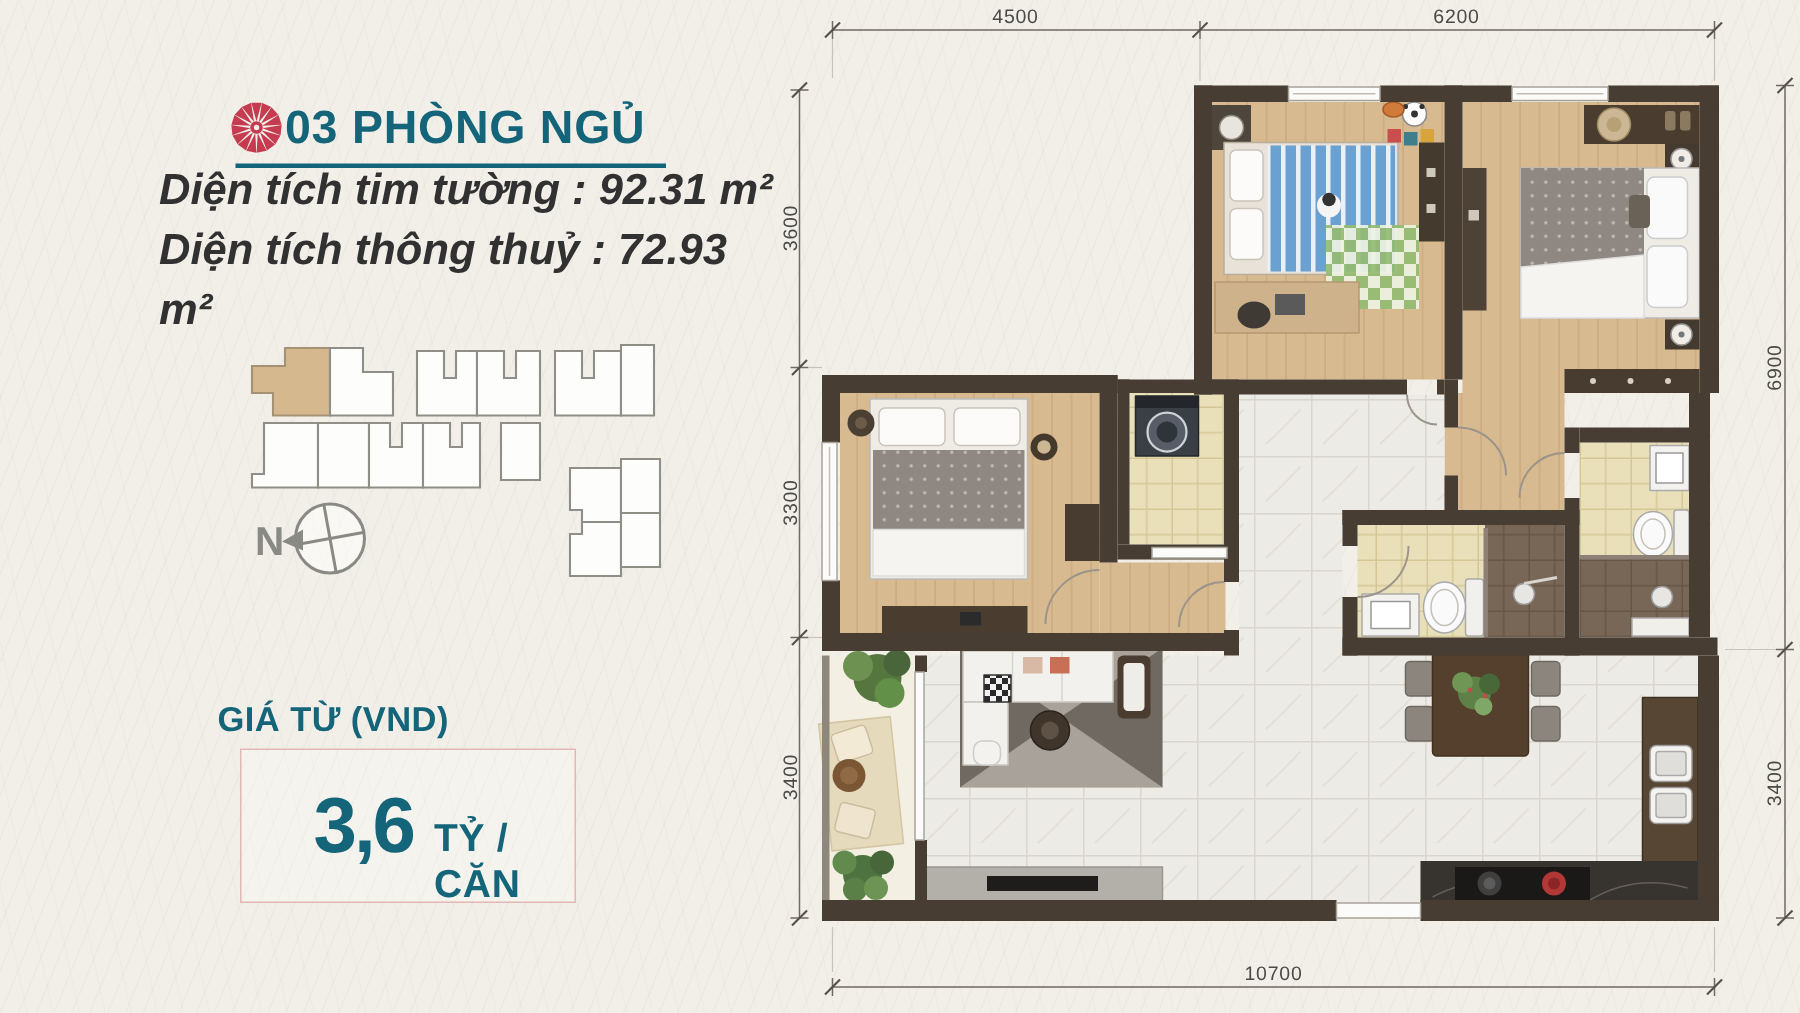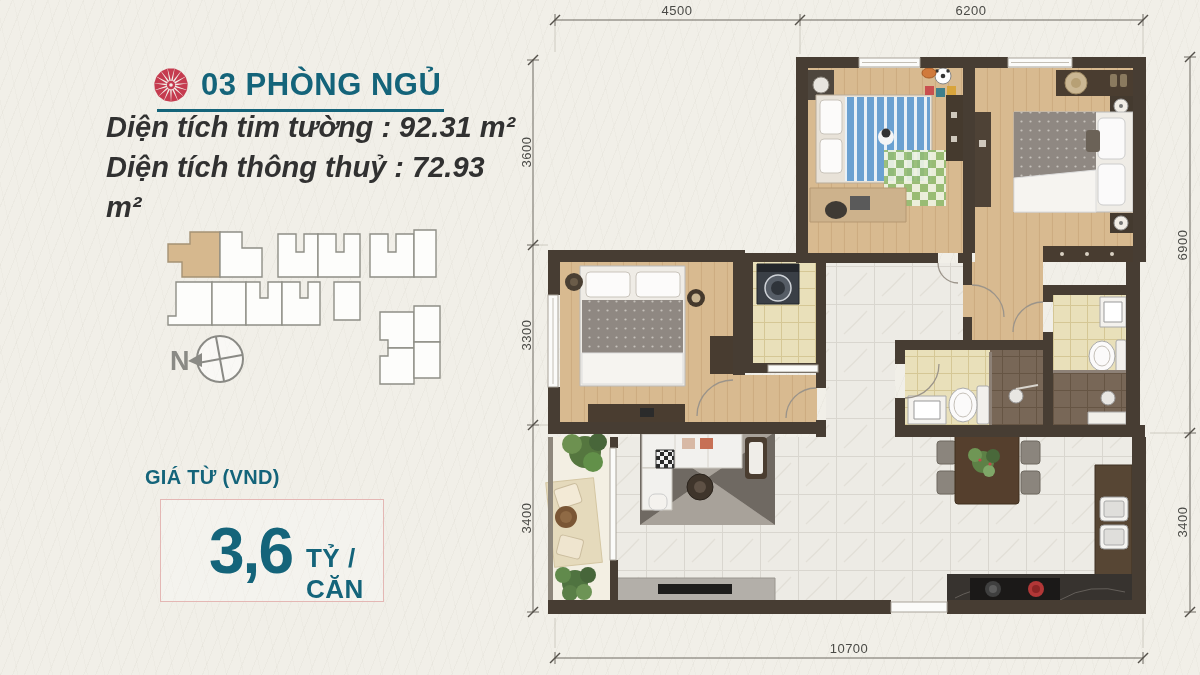--- a/index.html
+++ b/index.html
@@ -9,29 +9,29 @@
     font-family:"Liberation Sans", sans-serif;
   }
   body::before{
     content:"";position:absolute;inset:0;pointer-events:none;
     background:
       repeating-linear-gradient(112deg, rgba(190,186,172,.10) 0 1px, transparent 1px 11px),
       repeating-linear-gradient(78deg, rgba(190,186,172,.07) 0 1px, transparent 1px 17px);
   }
   .abs{position:absolute;}
   
-  .title-row{left:152px;top:66px;display:flex;align-items:center;gap:11px;}
+  .title-row{left:152px;top:66px;display:flex;align-items:center;}
   .title{font-size:31px;font-weight:bold;letter-spacing:.5px;color:var(--teal);}
   .title-underline{left:157px;top:109px;width:287px;height:3px;background:var(--teal);}
   .areas{left:106px;top:107px;width:420px;font-size:29px;line-height:40px;
          font-style:italic;font-weight:600;color:#313131;}
-  .price-label{left:145px;top:466px;font-size:20px;font-weight:bold;color:var(--teal);letter-spacing:.3px;text-align:center;}
+  .price-label{left:145px;top:466px;font-size:23px;font-weight:bold;color:var(--teal);letter-spacing:.3px;text-align:center;}
   .price-box{left:160px;top:499px;width:222px;height:101px;border:1.5px solid #e4b7b4;
              background:rgba(255,255,255,.25);display:flex;align-items:center;}
-  .price-amount{flex:0 0 auto;margin-left:48px;font-size:64px;font-weight:bold;color:var(--teal);
+  .price-amount{flex:0 0 auto;margin-left:48px;font-size:52px;font-weight:bold;color:var(--teal);
                 letter-spacing:-2px;line-height:1;}
   .price-unit{font-size:26px;font-weight:bold;color:var(--teal);margin-left:14px;margin-top:46px;letter-spacing:.5px;}
   svg text{font-family:"Liberation Sans", sans-serif;}
   .dim-text{font-size:13px;fill:#4a4a46;letter-spacing:.5px;}
 </style>
 </head>
 <body>
 
 <style>:root{--teal:#14647a;}</style>
 

